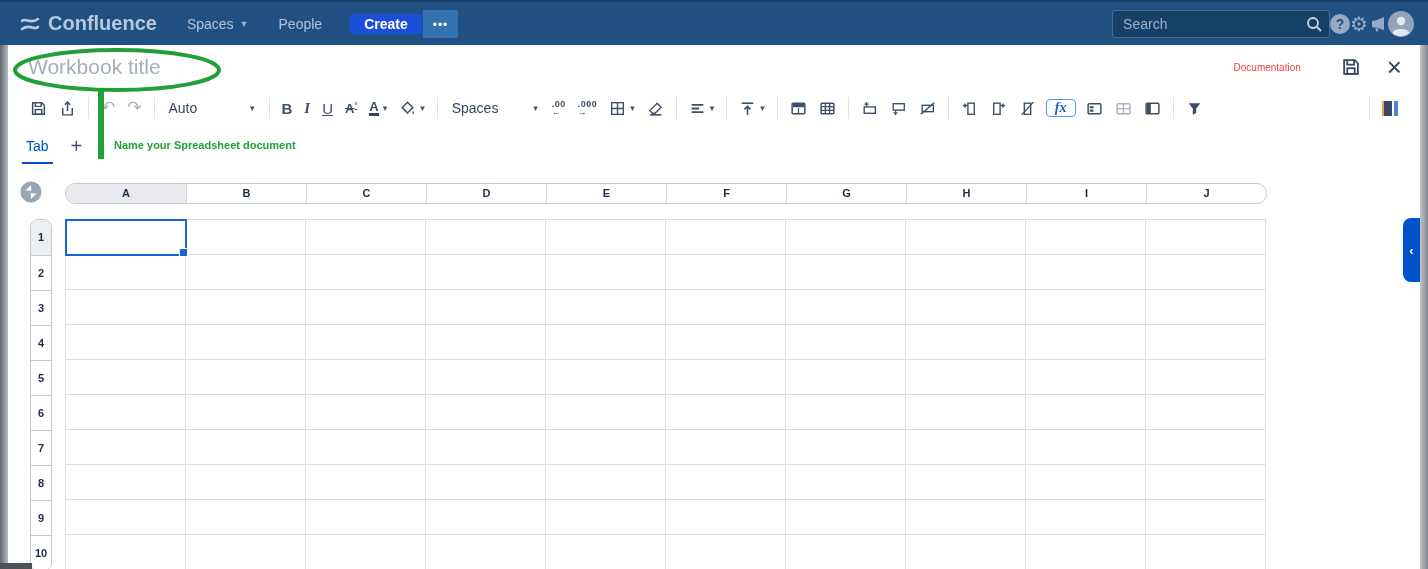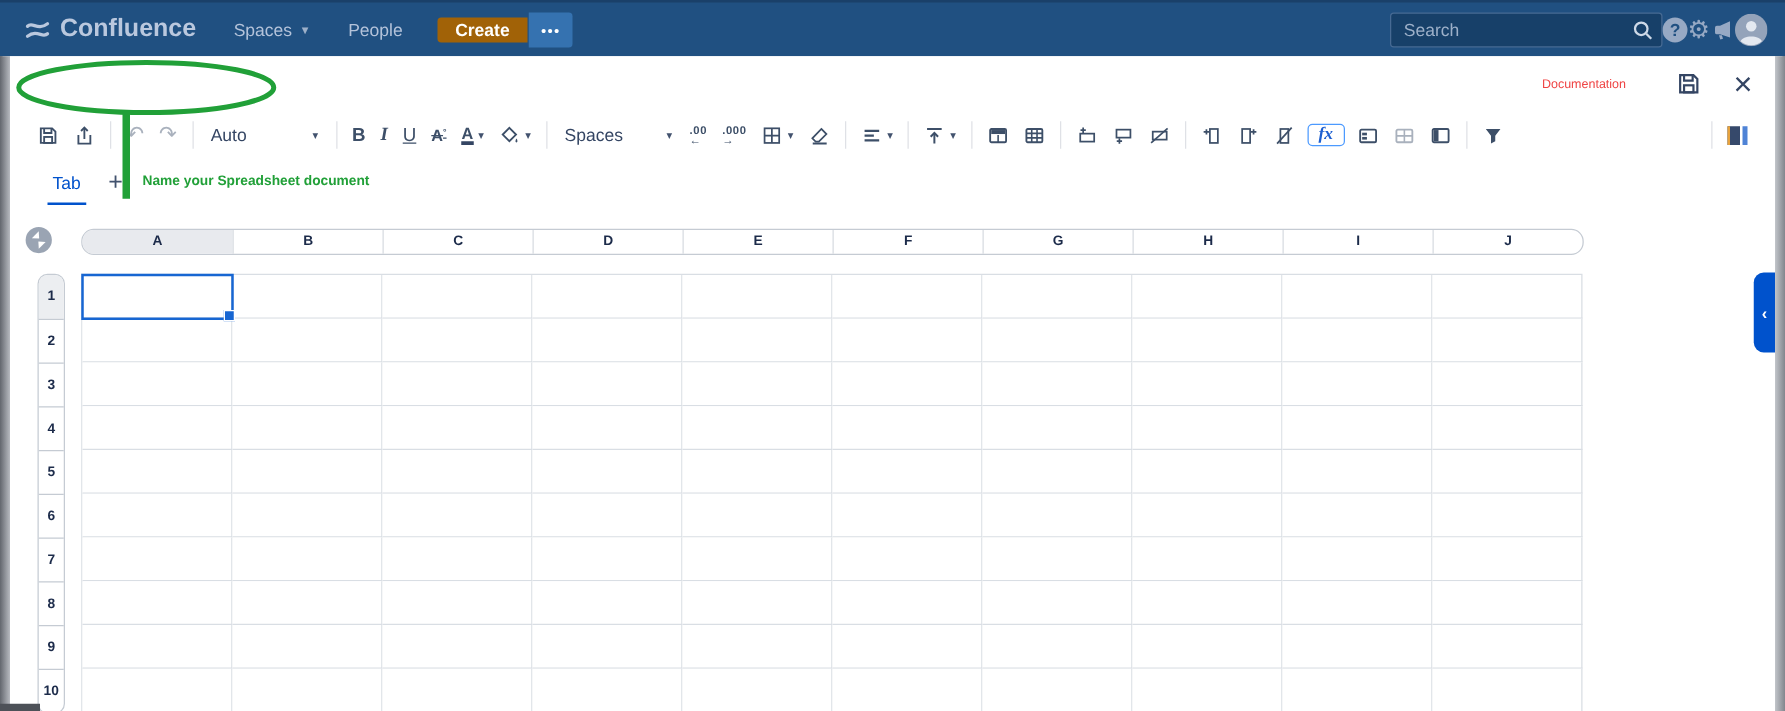--- a/index.html
+++ b/index.html
@@ -8,21 +8,21 @@
     font-family:"Liberation Sans",sans-serif;background:#fff;
     box-shadow: inset 0 0 0 2px rgba(40,45,55,.55);
   }
   
   .navbar{position:absolute;top:0;left:0;width:100%;height:45px;background:#205081;
     display:flex;align-items:center;padding:0 14px;box-sizing:border-box;border-top:2px solid #1a4069;}
   .brand{display:flex;align-items:center;gap:8px;font-size:20px;font-weight:600;color:#bac8de;margin-left:6px;text-align:right;}
   .brand svg{display:block;}
   .nav-item{margin-left:30px;font-size:14px;color:#b4c3da;display:flex;align-items:center;gap:6px;cursor:pointer;}
   .nav-caret{font-size:9px;color:#9db0c9;}
-  .create-btn{margin-left:28px;background:#a16207;color:#fff;font-weight:700;font-size:14px;
+  .create-btn{margin-left:28px;background:#1d4ed8;color:#fff;font-weight:700;font-size:14px;
     padding:2px 14px;border-radius:3px 0 0 3px;border:none;font-family:inherit;cursor:pointer;}
   .more-btn{margin-left:1px;background:#3572b0;color:#fff;font-size:12px;letter-spacing:1px;
     padding:8px 10px 6px;border-radius:0 3px 3px 0;border:none;font-family:inherit;cursor:pointer;}
   .nav-right{margin-left:auto;display:flex;align-items:center;}
   .search-box{position:relative;}
   .search-input{width:218px;height:28px;background:rgba(9,34,61,.35);border:1px solid #476a93;border-radius:3px;
     color:#cdd9e8;font-size:14px;padding:0 32px 0 10px;box-sizing:border-box;font-family:inherit;}
   .search-input::placeholder{color:#9db0c9;}
   .search-ic{position:absolute;right:7px;top:5px;width:18px;height:18px;}
   .help-ic{width:20px;height:20px;border-radius:50%;background:#97a9c4;color:#205081;
@@ -64,21 +64,21 @@
   .g-s sup{font-size:7px;}
   .g-a{font-size:13px;font-weight:700;border-bottom:3px solid #344563;line-height:13px;}
   .g-ur{font-size:17px;line-height:16px;}
   .dec{display:flex;flex-direction:column;align-items:flex-start;line-height:7px;}
   .dec b{font-size:9px;letter-spacing:.5px;}
   .dec i{font-size:9px;font-style:normal;line-height:8px;}
   .ptog{display:flex;gap:2px;align-items:center;}
   .ptog .p1{display:block;width:8px;height:15px;background:#36496b;border-left:2px solid #e8a33d;}
   .ptog .p2{display:block;width:4px;height:15px;background:#4f83d6;}
   
-  .tabbar{display:flex;align-items:center;height:38px;padding:0 30px;}
+  .tabbar{display:flex;align-items:center;height:38px;padding:0 14px;}
   .tab-active{color:#0052cc;font-size:14px;border-bottom:2px solid #0052cc;padding:9px 4px 8px;cursor:pointer;}
   .tab-add{margin-left:18px;font-size:20px;color:#42526e;cursor:pointer;line-height:20px;}
   
   .ellipse-svg{position:absolute;left:2px;top:2px;width:214px;height:46px;z-index:30;pointer-events:none;}
   .ann-line{position:absolute;left:90px;top:44px;width:6px;height:70px;background:#21a038;z-index:30;pointer-events:none;}
   .ann-text{position:absolute;left:106px;top:94px;font-size:11px;font-weight:700;color:#21a038;z-index:30;pointer-events:none;}
   
   .select-all{position:absolute;left:12px;top:136px;width:22px;height:22px;cursor:pointer;}
   .col-headers{position:absolute;left:57px;top:138px;height:21px;display:flex;box-sizing:border-box;
     border:1px solid #c5cbd3;border-radius:10px;background:#fff;}
@@ -146,20 +146,21 @@
           <circle cx="13" cy="10" r="4.2" fill="#e3e8f0"></circle>
           <path d="M4.5 22c1.5-5.2 15.5-5.2 17 0a13 13 0 0 1-17 0z" fill="#e3e8f0"></path>
         </svg>
     </span>
   </span>
 </div>
 
 <div class="dialog">
 
   <div class="titlebar">
+    <input class="wb-title" placeholder="Workbook title" style="">
     <span class="doc-link">Documentation</span>
     <span class="top-save">
       <svg viewBox="0 0 16 16" fill="none" stroke="currentColor" stroke-width="1.4">
           <path d="M2.5 2.5h8.5l2.5 2.5v8.5H2.5z"></path>
           <path d="M5 2.5V6h5.5V2.5"></path>
           <rect x="5" y="9" width="6" height="4.5"></rect>
         </svg>
     </span>
     <span class="close-btn">×</span>
   </div>

